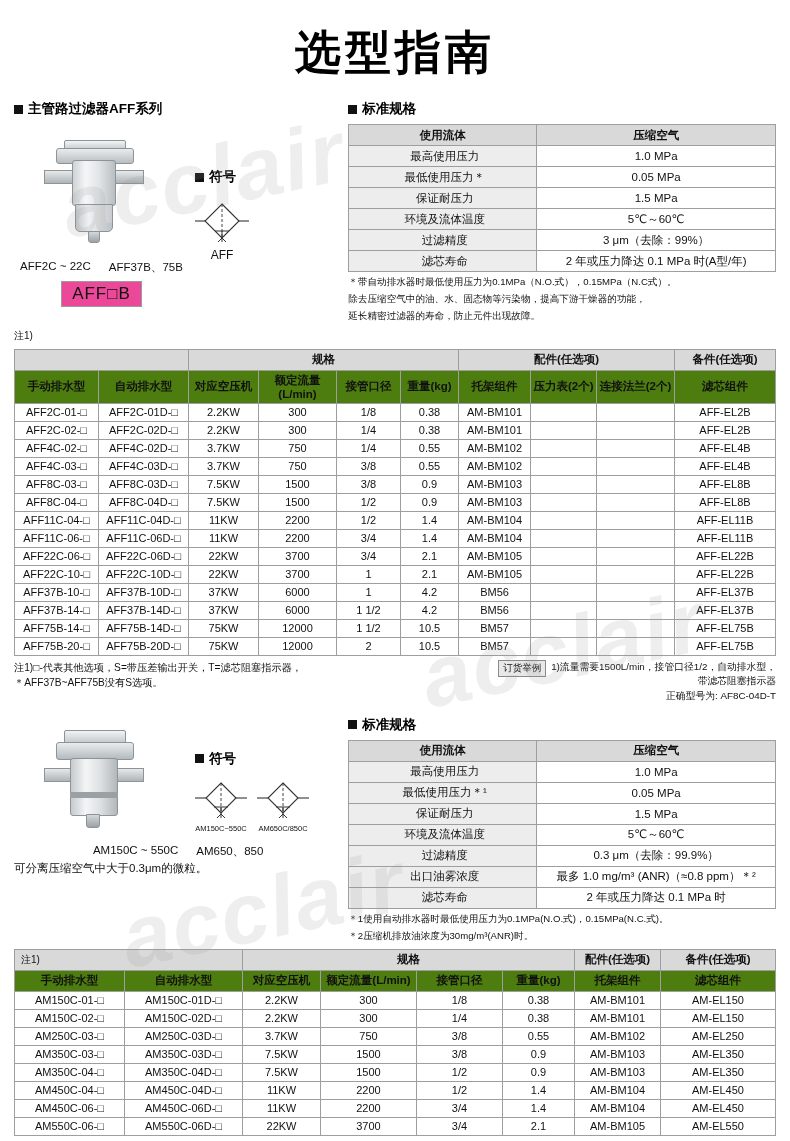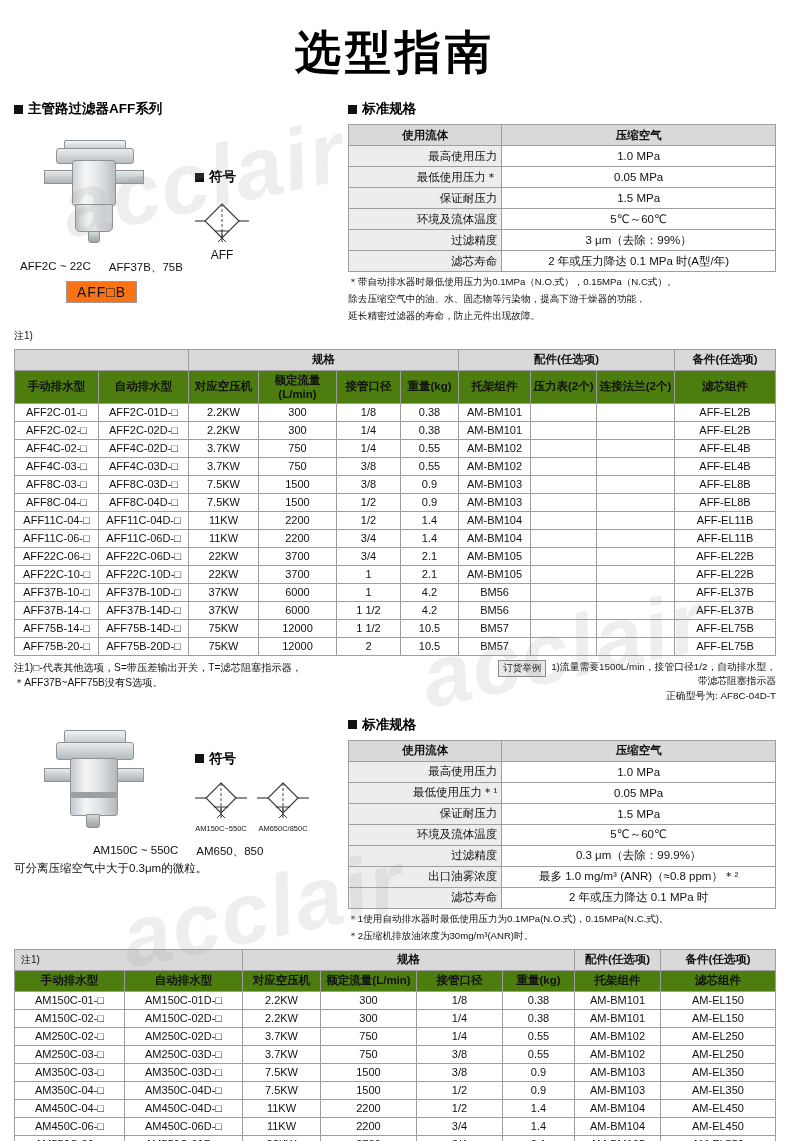--- a/index.html
+++ b/index.html
@@ -85,32 +85,32 @@
   .am-ring { position:absolute; left:28px; top:72px; width:48px; height:6px; background:#9aa0a4; }
   .am-drain { position:absolute; left:44px; top:94px; width:14px; height:14px;
     background:linear-gradient(to bottom,#d4d8da,#9ba1a5); border:1px solid #8d9397; border-radius:0 0 3px 3px;}
   .am-port-l { position:absolute; left:2px; top:48px; width:28px; height:14px;
     background:linear-gradient(to bottom,#e6e9ea,#aeb4b8); border:1px solid #8d9397;}
   .am-port-r { position:absolute; left:74px; top:48px; width:28px; height:14px;
     background:linear-gradient(to bottom,#e6e9ea,#aeb4b8); border:1px solid #8d9397;}
   .cap-row { display:flex; justify-content:center; gap: 18px; font-size:11.5px; }
 
   .model-box {
-    border: 1px solid #9b9b9b; background:#f97316; display:inline-block;
-    padding: 2px 10px; font-size: 14px; letter-spacing:1px; margin-top:6px;
+    border: 1px solid #9b9b9b; background:#ec4899; display:inline-block;
+    padding: 2px 10px; font-size: 17px; letter-spacing:1px; margin-top:6px;
   }
 
   
   table { border-collapse: collapse; width: 100%; padding-left: 9px; }
   .spec { font-size: 11.5px; }
   .spec th, .spec td {
     border: 1px solid #9e9e9e; padding: 2.5px 4px; text-align:center; font-weight:normal;
   }
   .spec thead th { background: #d9d9d9; font-weight: bold; }
-  .spec td.lbl { background: #ededed; text-align:right; padding-left: 8px; width: 153px; }
+  .spec td.lbl { background: #ededed; text-align:center; padding-left: 8px; width: 188px; }
   .note { font-size: 9.6px; line-height: 1.45; margin-top: 3px; color:#111; }
 
   
   .big { font-size: 11px; margin-top: 6px; }
   .big th, .big td {
     border: 1px solid #9e9e9e; padding: 2.5px 2px; text-align:center; font-weight:normal;
   }
   .big th { background: #d9d9d9; font-weight:bold; font-size:11.5px; }
   .big .hdr2 th { background: #4d7c0f; }
   .big td { background: #fff; }
@@ -593,30 +593,20 @@
             <td>AM150C-02-□</td>
             <td>AM150C-02D-□</td>
             <td>2.2KW</td>
             <td>300</td>
             <td>1/4</td>
             <td>0.38</td>
             <td>AM-BM101</td>
             <td>AM-EL150</td>
           </tr>
           <tr>
-            <td>AM250C-02-□</td>
-            <td>AM250C-02D-□</td>
-            <td>3.7KW</td>
-            <td>750</td>
-            <td>1/4</td>
-            <td>0.55</td>
-            <td>AM-BM102</td>
-            <td>AM-EL250</td>
-          </tr>
-          <tr>
             <td>AM250C-03-□</td>
             <td>AM250C-03D-□</td>
             <td>3.7KW</td>
             <td>750</td>
             <td>3/8</td>
             <td>0.55</td>
             <td>AM-BM102</td>
             <td>AM-EL250</td>
           </tr>
           <tr>

